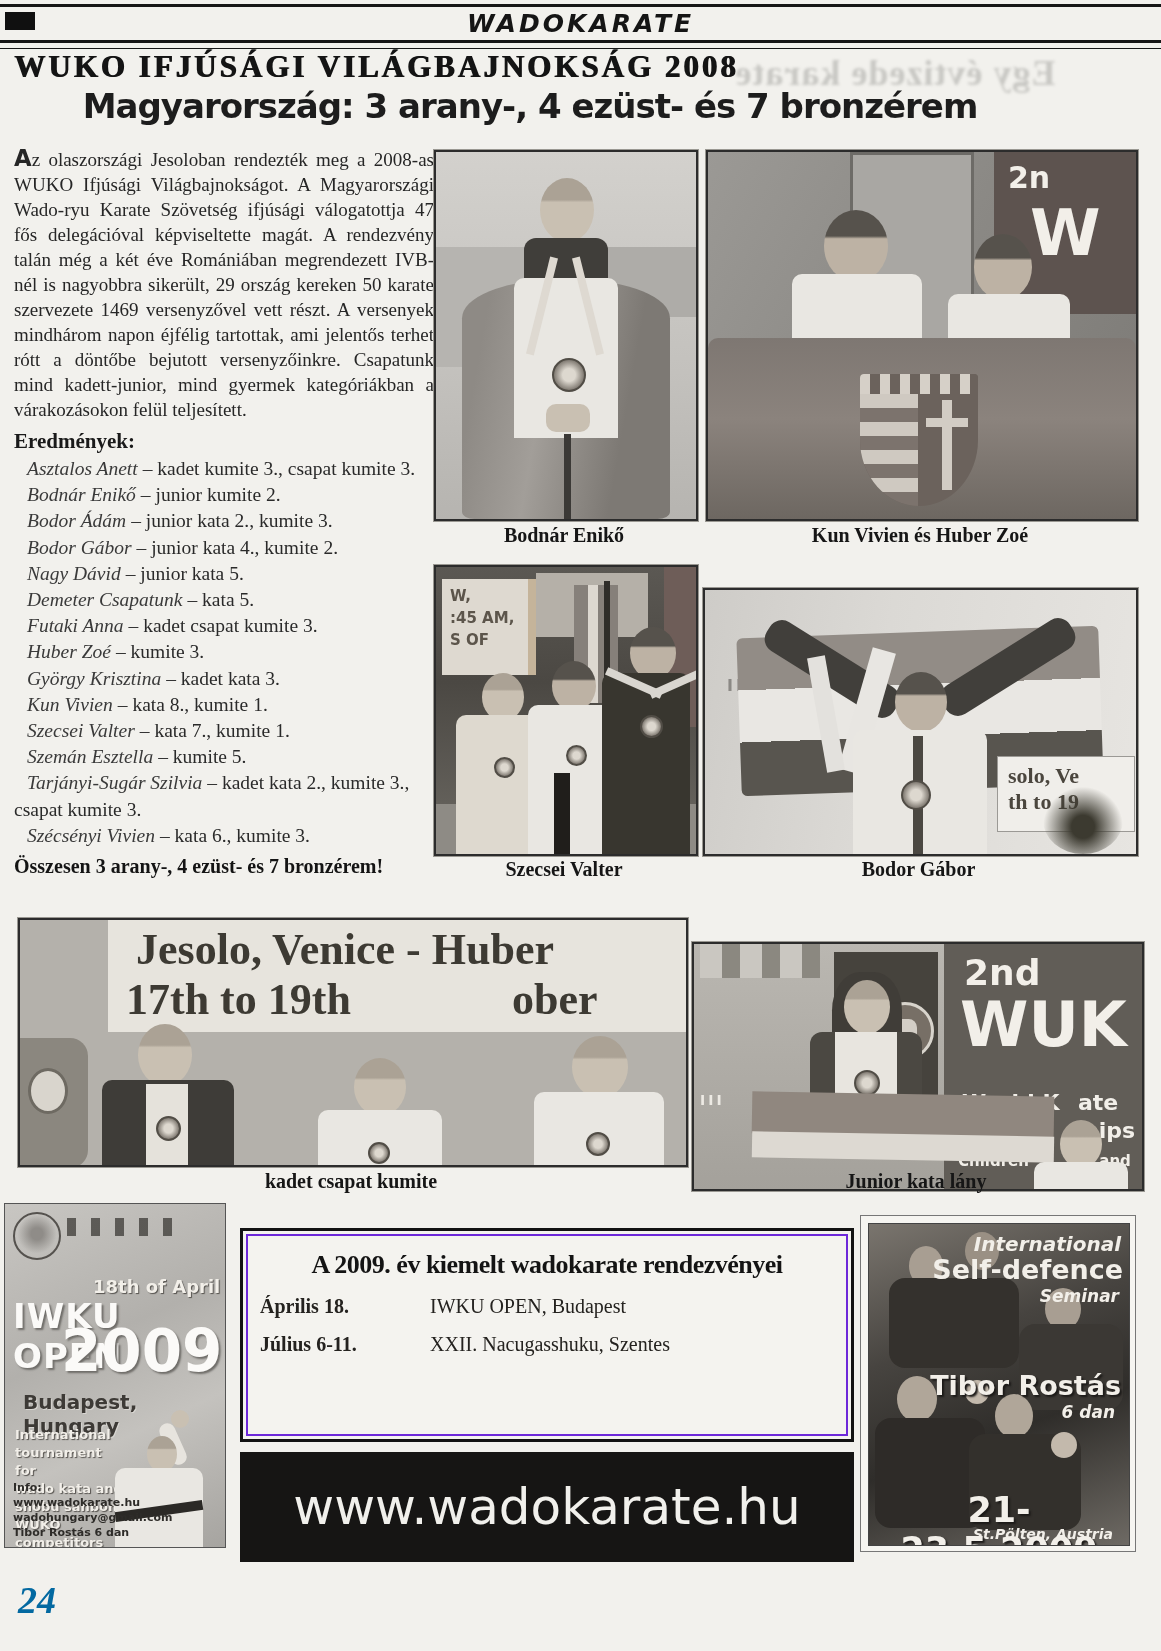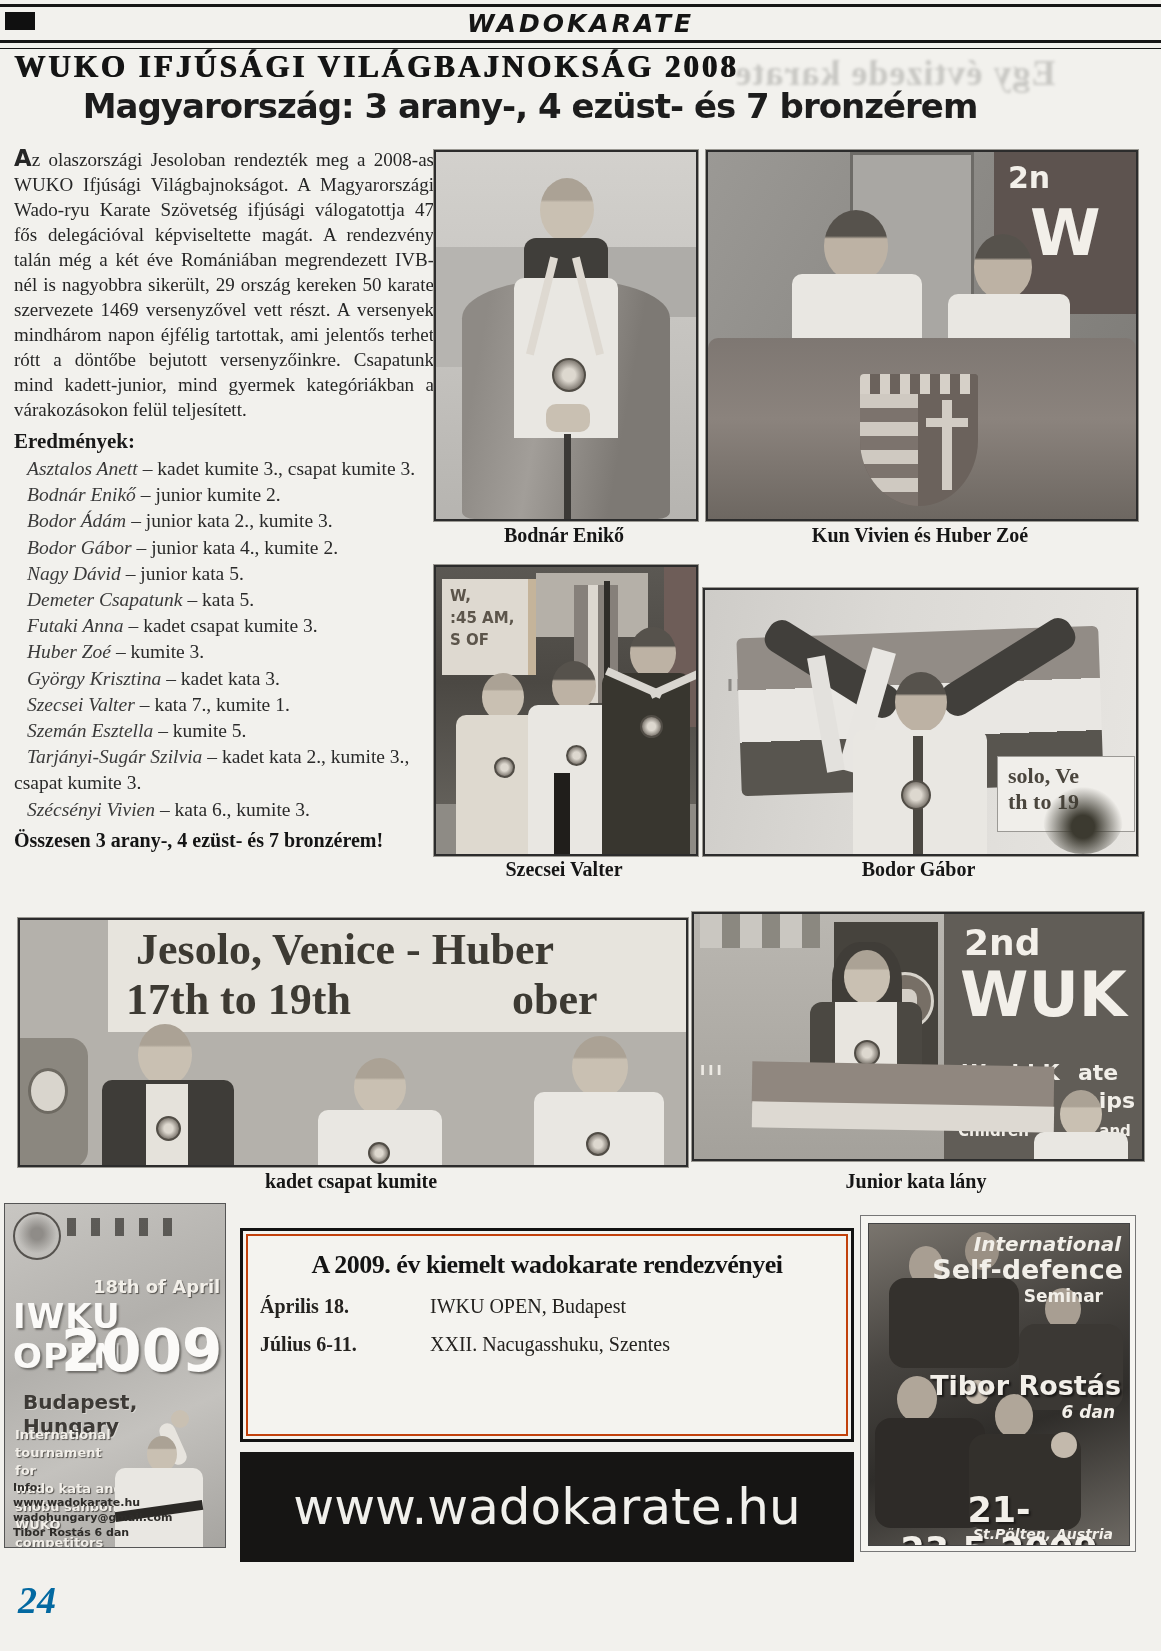--- a/index.html
+++ b/index.html
@@ -41,21 +41,21 @@
         background:linear-gradient(#aba295 34%,#c9c0b2 38%);}
   .gi{position:absolute;background:#e9e7e2;border-radius:10px 10px 0 0;}
   .dark-suit{position:absolute;background:#38362f;border-radius:10px 10px 0 0;}
   .medal{position:absolute;border-radius:50%;border:2px solid #514d46;
          background:radial-gradient(circle,#ddd8cf 30%,#767068 75%);}
   .ovtxt{position:absolute;font-family:"DejaVu Sans",sans-serif;font-weight:bold;color:#f2efe9;}
   .sertxt{position:absolute;font-family:"Liberation Serif",serif;font-weight:bold;color:#3d3a33;}
   
   .events-box{position:absolute;top:1228px;left:240px;width:614px;height:214px;
               border:3px solid #121212;background:#f4f3ef;box-sizing:border-box;padding:3px;}
-  .events-inner{width:100%;height:100%;border:2px solid #c2410c;box-sizing:border-box;padding:8px 12px;}
+  .events-inner{width:100%;height:100%;border:2px solid #6d28d9;box-sizing:border-box;padding:8px 12px;}
   .events-title{margin:6px 0 14px 0;text-align:center;font-size:26px;font-weight:bold;letter-spacing:-0.5px;color:#141414;}
   .event-row{margin:15px 0;font-size:20px;color:#24221f;}
   .event-date{display:inline-block;width:165px;font-weight:bold;}
   .web-banner{position:absolute;top:1452px;left:240px;width:614px;height:110px;background:#161514;
               display:flex;align-items:center;justify-content:center;}
   .web-banner span{font-family:"DejaVu Sans",sans-serif;font-size:50px;color:#f1f0ec;letter-spacing:0px;}
   .page-number{position:absolute;top:1578px;left:18px;font-size:38px;font-weight:bold;font-style:italic;color:#0369a1;}
   
   .poster-left{position:absolute;top:1203px;left:4px;width:220px;height:343px;border:1px solid #555;
                background:linear-gradient(155deg,#c8c6c2,#b2b0ac 40%,#c4c2be 65%,#a6a4a0);overflow:hidden;}
@@ -84,20 +84,21 @@
     <ul class="results-list">
       <li class="result-item"><span class="rname">Asztalos Anett</span><span>– kadet kumite 3., csapat kumite 3.</span></li>
       <li class="result-item"><span class="rname">Bodnár Enikő</span><span>– junior kumite 2.</span></li>
       <li class="result-item"><span class="rname">Bodor Ádám</span><span>– junior kata 2., kumite 3.</span></li>
       <li class="result-item"><span class="rname">Bodor Gábor</span><span>– junior kata 4., kumite 2.</span></li>
       <li class="result-item"><span class="rname">Nagy Dávid</span><span>– junior kata 5.</span></li>
       <li class="result-item"><span class="rname">Demeter Csapatunk</span><span>– kata 5.</span></li>
       <li class="result-item"><span class="rname">Futaki Anna</span><span>– kadet csapat kumite 3.</span></li>
       <li class="result-item"><span class="rname">Huber Zoé</span><span>– kumite 3.</span></li>
       <li class="result-item"><span class="rname">György Krisztina</span><span>– kadet kata 3.</span></li>
+      <li class="result-item"><span class="rname">Kun Vivien</span><span>– kata 8., kumite 1.</span></li>
       <li class="result-item"><span class="rname">Szecsei Valter</span><span>– kata 7., kumite 1.</span></li>
       <li class="result-item"><span class="rname">Szemán Esztella</span><span>– kumite 5.</span></li>
       <li class="result-item"><span class="rname">Tarjányi-Sugár Szilvia</span><span>– kadet kata 2., kumite 3., csapat kumite 3.</span></li>
       <li class="result-item"><span class="rname">Szécsényi Vivien</span><span>– kata 6., kumite 3.</span></li>
     </ul>
     <p class="summary">Összesen 3 arany-, 4 ezüst- és 7 bronzérem!</p>
   </div>
 
   <div class="photo" style="left:434px;top:150px;width:260px;height:367px;background:linear-gradient(#d3d1cd,#c3c1bd 60%,#b6b4b0);">
     <div class="abs" style="left:0;top:95px;width:128px;height:120px;background:#b6b4b0;"></div>
@@ -195,21 +196,21 @@
     <div class="medal" style="left:136px;top:196px;width:21px;height:21px;"></div>
     <div class="head-light" style="left:334px;top:138px;width:52px;height:58px;"></div>
     <div class="gi" style="left:298px;top:190px;width:124px;height:55px;"></div>
     <div class="medal" style="left:348px;top:222px;width:18px;height:18px;"></div>
     <div class="head-light" style="left:552px;top:116px;width:56px;height:62px;"></div>
     <div class="gi" style="left:514px;top:172px;width:130px;height:73px;"></div>
     <div class="medal" style="left:566px;top:212px;width:20px;height:20px;"></div>
   </div>
   <p class="caption" style="left:18px;top:1170px;width:666px;">kadet csapat kumite</p>
 
-  <div class="photo" style="left:692px;top:912px;width:448px;height:245px;background:linear-gradient(#bab7b1,#a4a19b);">
+  <div class="photo" style="left:692px;top:942px;width:448px;height:245px;background:linear-gradient(#bab7b1,#a4a19b);">
     <div class="abs" style="left:6px;top:0;width:120px;height:34px;background:repeating-linear-gradient(90deg,#cac7c1 0 22px,#8b8880 22px 40px);"></div>
     <div class="abs" style="left:140px;top:8px;width:104px;height:174px;background:#46433d;"></div>
     <div class="abs" style="left:250px;top:0;width:198px;height:245px;background:#615d57;"></div>
     <span class="ovtxt" style="left:270px;top:8px;font-size:36px;">2nd</span>
     <span class="ovtxt" style="left:266px;top:44px;font-size:62px;">WUK</span>
     <div class="abs" style="left:182px;top:58px;width:52px;height:52px;border:3px solid #d8d4cc;border-radius:50%;background:#776f66;">
       <div class="abs" style="left:14px;top:14px;width:24px;height:24px;background:#d3cec6;border-radius:35%;"></div>
     </div>
     <span class="ovtxt" style="left:268px;top:146px;font-size:22px;">World K</span>
     <span class="ovtxt" style="left:384px;top:146px;font-size:22px;">ate</span>
@@ -285,21 +286,21 @@
       <div class="blob" style="left:176px;top:64px;width:36px;height:42px;background:#a89e92;"></div>
       <div class="abs" style="left:150px;top:100px;width:104px;height:86px;background:#3b3834;border-radius:16px;"></div>
       <div class="blob" style="left:28px;top:152px;width:40px;height:46px;background:#b0a699;"></div>
       <div class="abs" style="left:6px;top:194px;width:110px;height:110px;background:#2e2b28;border-radius:16px;"></div>
       <div class="blob" style="left:126px;top:170px;width:38px;height:44px;background:#b0a699;"></div>
       <div class="abs" style="left:100px;top:210px;width:112px;height:96px;background:#33302c;border-radius:16px;"></div>
       <div class="blob" style="left:96px;top:156px;width:24px;height:24px;background:#c3b9ac;"></div>
       <div class="blob" style="left:182px;top:208px;width:26px;height:26px;background:#c3b9ac;"></div>
       <div class="ovtxt" style="right:8px;top:8px;font-style:italic;font-size:20px;text-align:right;">International</div>
       <div class="ovtxt" style="right:6px;top:30px;font-size:27px;text-align:right;">Self-defence</div>
-      <div class="ovtxt" style="right:26px;top:62px;font-size:17px;text-align:right;">Seminar</div>
+      <div class="ovtxt" style="right:10px;top:62px;font-style:italic;font-size:17px;text-align:right;">Seminar</div>
       <div class="ovtxt" style="right:8px;top:146px;font-size:27px;text-align:right;text-shadow:2px 2px 2px #1c1a18;">Tibor Rostás</div>
       <div class="ovtxt" style="right:14px;top:178px;font-style:italic;font-size:17px;text-align:right;">6 dan</div>
       <div class="ovtxt" style="left:0;right:0;top:266px;font-size:35px;text-align:center;text-shadow:2px 2px 2px #1c1a18;">21-23.5.2009</div>
       <div class="ovtxt" style="right:16px;top:302px;font-style:italic;font-size:14px;text-align:right;">St.Pölten, Austria</div>
     </div>
   </div>
 
   <div class="page-number">24</div>
 
 </div>

